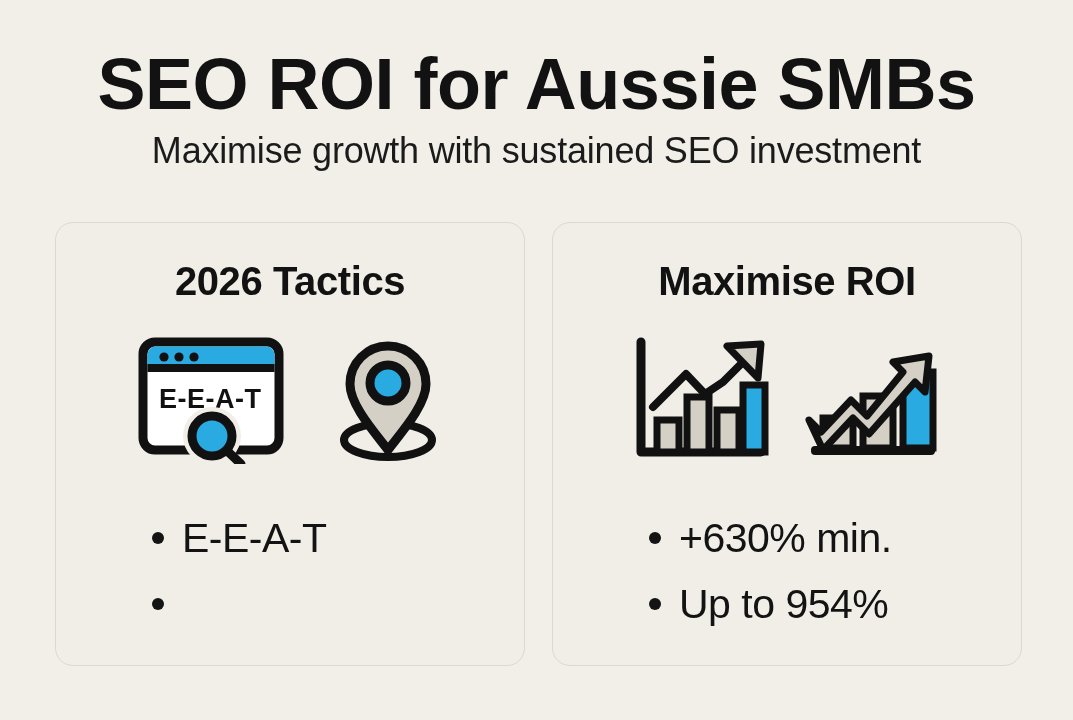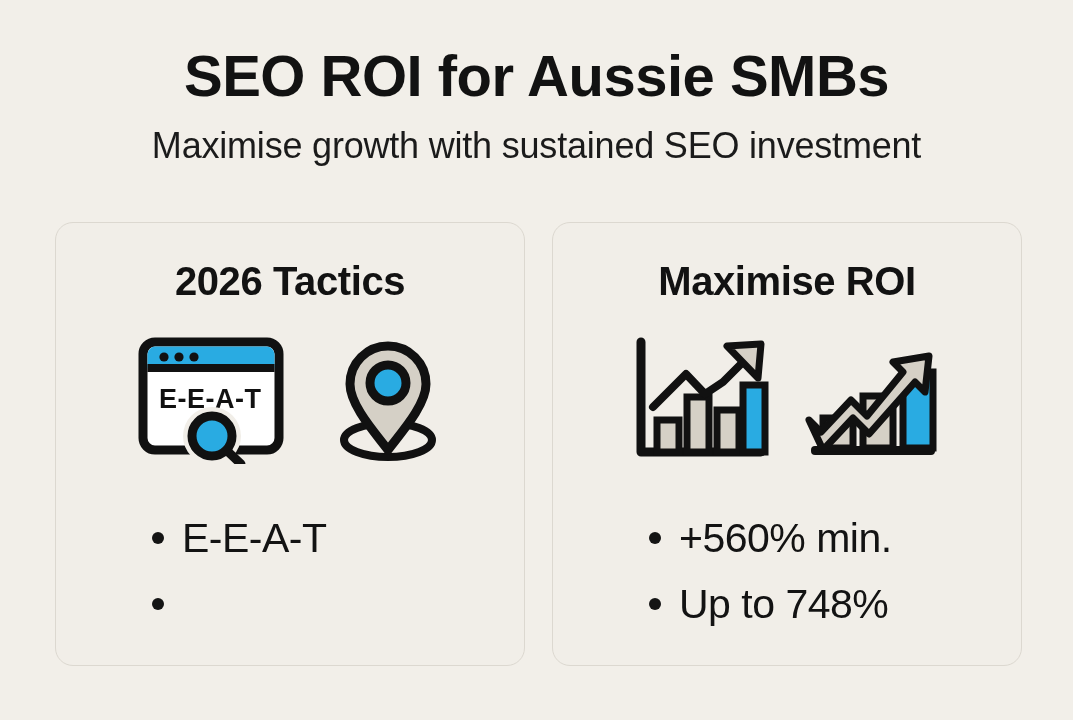--- a/index.html
+++ b/index.html
@@ -26,30 +26,30 @@
   
   .header {
     position: absolute;
     top: 44px;
     left: 0;
     width: 100%;
     text-align: center;
   }
 
   .title {
-    font-size: 58px;
+    font-size: 72px;
     font-weight: 700;
     letter-spacing: -0.5px;
     line-height: 1.12;
     color: #121212;
     font-stretch: condensed;
   }
 
   .subtitle {
-    margin-top: 16px;
+    margin-top: 5px;
     font-size: 36px;
     font-weight: 400;
     line-height: 1.15;
     color: #1B1B1B;
     letter-spacing: -0.2px;
   }
 
   
   .cards {
     position: absolute;
@@ -216,23 +216,23 @@
 
             <path d="M6 86 L18 98 L48 66 L64 82 L100 38 L90 28 L126 22 L122 58 L112 48 L66 100 L50 84 L20 116 L6 86 Z" fill="#D5D0C6" stroke="#111111" stroke-width="7" stroke-linejoin="round"></path>
           </svg>
         </span>
 
       </div>
 
       <div class="bullets">
         <div class="bullet">
           <span class="bullet-dot"></span>
-          <span class="bullet-text">+560% min.</span>
-        </div>
-        <div class="bullet">
-          <span class="bullet-dot"></span>
-          <span class="bullet-text">Up to 748%</span>
+          <span class="bullet-text">+630% min.</span>
+        </div>
+        <div class="bullet">
+          <span class="bullet-dot"></span>
+          <span class="bullet-text">Up to 954%</span>
         </div>
       </div>
     </div>
 
   </div>
 </div>
 
 </body></html>

